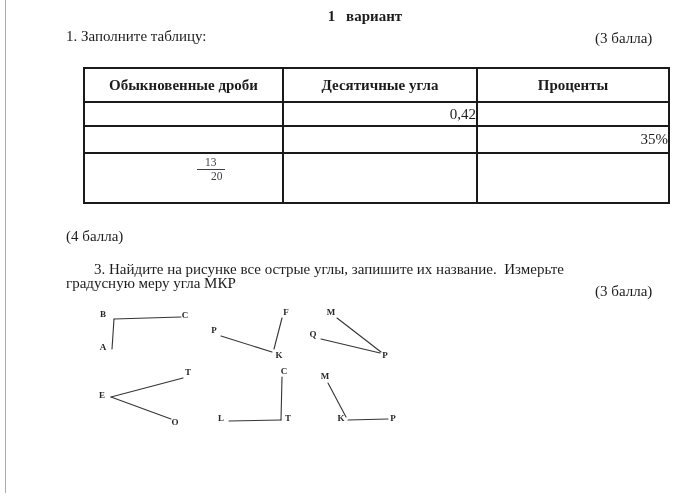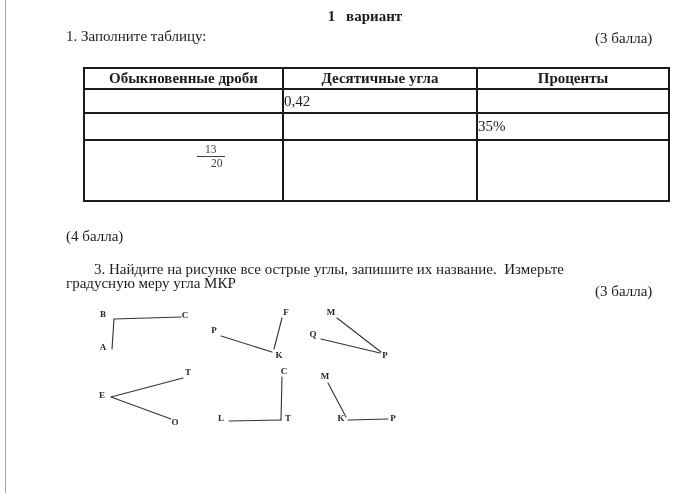--- a/index.html
+++ b/index.html
@@ -32,25 +32,25 @@
     table-layout: fixed;
     width: 585px;
   }
   table.fill-table td, table.fill-table th {
     border: 2px solid #1a1a1a;
     padding: 0;
     font-size: 15px;
     overflow: hidden;
   }
   table.fill-table th { font-weight: bold; text-align: center; vertical-align: middle; }
-  tr.hdr   { height: 21px; }
+  tr.hdr   { height: 34px; }
   tr.r1    { height: 24px; }
   tr.r2    { height: 27px; }
-  tr.r3    { height: 61px; padding-left: 24px; }
-  td.center { text-align: left; vertical-align: middle; }
+  tr.r3    { height: 50px; padding-left: 24px; }
+  td.center { text-align: right; vertical-align: middle; }
   td.frac-cell { vertical-align: top; }
   .fraction {
     display: inline-block;
     margin-left: 112px; margin-top: 2px;
     text-align: center;
     font-size: 11.5px; line-height: 1.15;
     color: #3d3d46;
   }
   .fraction .num { display: block; border-bottom: 1px solid #3d3d46; padding: 0 2px; }
   .fraction .den { display: block; padding: 0 2px; margin-left: 12px; }

